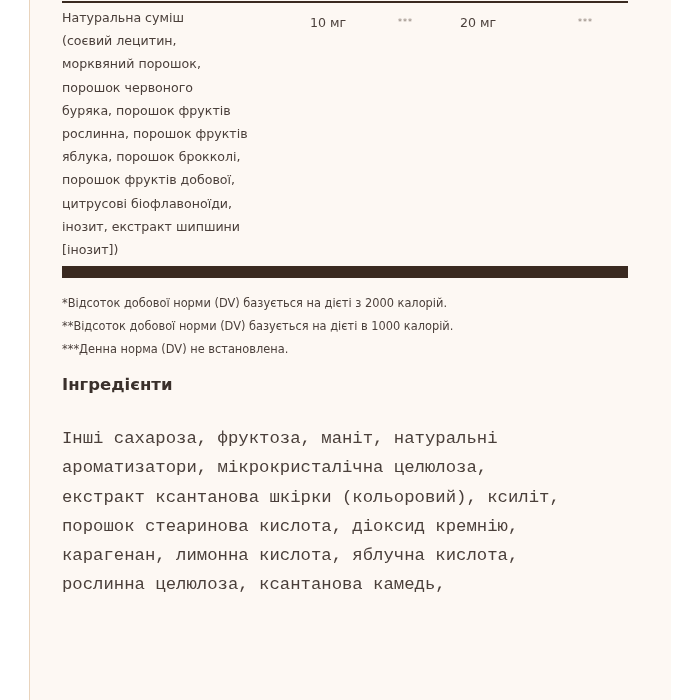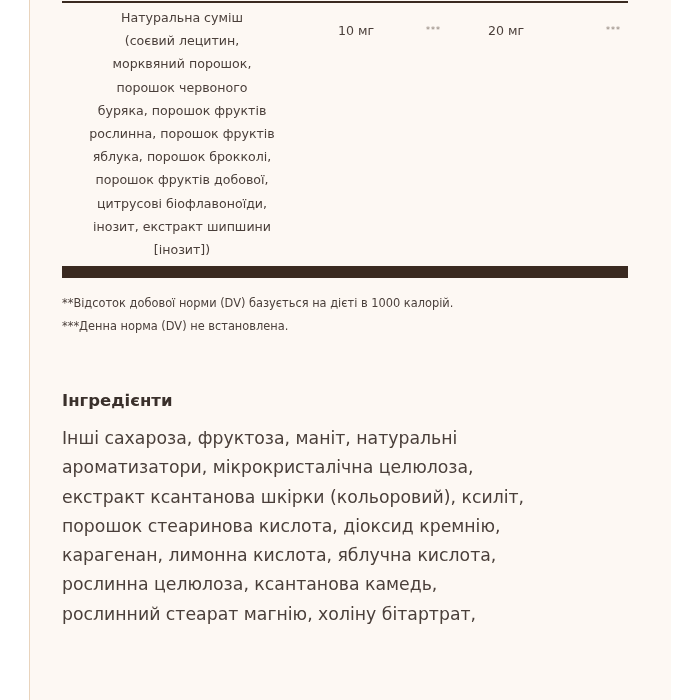--- a/index.html
+++ b/index.html
@@ -1,30 +1,30 @@
 <!DOCTYPE html>
 <html><head>
 <meta charset="utf-8">
 <style>
   html, body { margin:0; padding:0; }
   body { width:700px; height:700px; background:#ffffff; overflow:hidden; position:relative; font-family:"DejaVu Sans", sans-serif; }
   .panel { position:absolute; left:29px; top:0; width:641px; height:700px; background:#fdf8f3; border-left:1px solid #e9d4bd; }
   .top-rule { position:absolute; left:62px; top:1px; width:566px; height:2px; background:#3a2a20; }
   .row { position:absolute; left:62px; top:6px; width:566px; }
-  .name { position:absolute; left:0; top:0; width:240px; font-size:12.6px; line-height:23.2px; color:#4a3f3a;text-align:center; }
-  .cell { position:absolute; top:16px; font-size:12.6px; line-height:18px; color:#4a3f3a;margin-left:28px; }
+  .name { position:absolute; left:0; top:0; width:240px; font-size:12.6px; line-height:23.2px; color:#4a3f3a; }
+  .cell { position:absolute; top:8px; font-size:12.6px; line-height:18px; color:#4a3f3a; }
   .c1 { left:248px; }
   .c2 { left:336px; font-size:8px; color:#8a7d75; letter-spacing:1px; }
   .c3 { left:398px; }
   .c4 { left:516px; font-size:8px; color:#8a7d75; letter-spacing:1px; }
   .thick-rule { position:absolute; left:62px; top:266px; width:566px; height:12px; background:#3a2a20; }
   .notes { position:absolute; left:62px; top:292px; width:580px; }
   .note { font-size:11.4px; line-height:23px; color:#4a3f3a; white-space:nowrap; }
-  .ing-title { position:absolute; left:62px; top:391px; font-size:16.5px; font-weight:bold; color:#3a302b; }
-  .ing-body { position:absolute; left:62px; top:424px; width:570px; font-size:17.3px; line-height:29.3px; color:#4a3f3a; }
+  .ing-title { position:absolute; left:62px; top:375px; font-size:16.5px; font-weight:bold; color:#3a302b; }
+  .ing-body { position:absolute; left:62px; top:424px; width:570px; font-size:17.3px; line-height:29.3px; color:#4a3f3a;font-family:Liberation Mono, monospace; }
   .ing-line { white-space:nowrap; }
 </style>
 </head>
 <body>
 
 <div class="panel">
 </div>
 
 <div class="top-rule"></div>
 
@@ -44,27 +44,27 @@
   </div>
   <div class="cell c1">10 мг</div>
   <div class="cell c2">***</div>
   <div class="cell c3">20 мг</div>
   <div class="cell c4">***</div>
 </div>
 
 <div class="thick-rule"></div>
 
 <div class="notes">
+  <div class="note">*Відсоток добової норми (DV) базується на дієті з 2000 калорій.</div>
   <div class="note">**Відсоток добової норми (DV) базується на дієті в 1000 калорій.</div>
   <div class="note">***Денна норма (DV) не встановлена.</div>
 </div>
 
 <div class="ing-title">Інгредієнти</div>
 
 <div class="ing-body">
   <div class="ing-line">Інші сахароза, фруктоза, маніт, натуральні</div>
   <div class="ing-line">ароматизатори, мікрокристалічна целюлоза,</div>
   <div class="ing-line">екстракт ксантанова шкірки (кольоровий), ксиліт,</div>
   <div class="ing-line">порошок стеаринова кислота, діоксид кремнію,</div>
   <div class="ing-line">карагенан, лимонна кислота, яблучна кислота,</div>
   <div class="ing-line">рослинна целюлоза, ксантанова камедь,</div>
-  <div class="ing-line">рослинний стеарат магнію, холіну бітартрат,</div>
 </div>
 
 </body></html>

